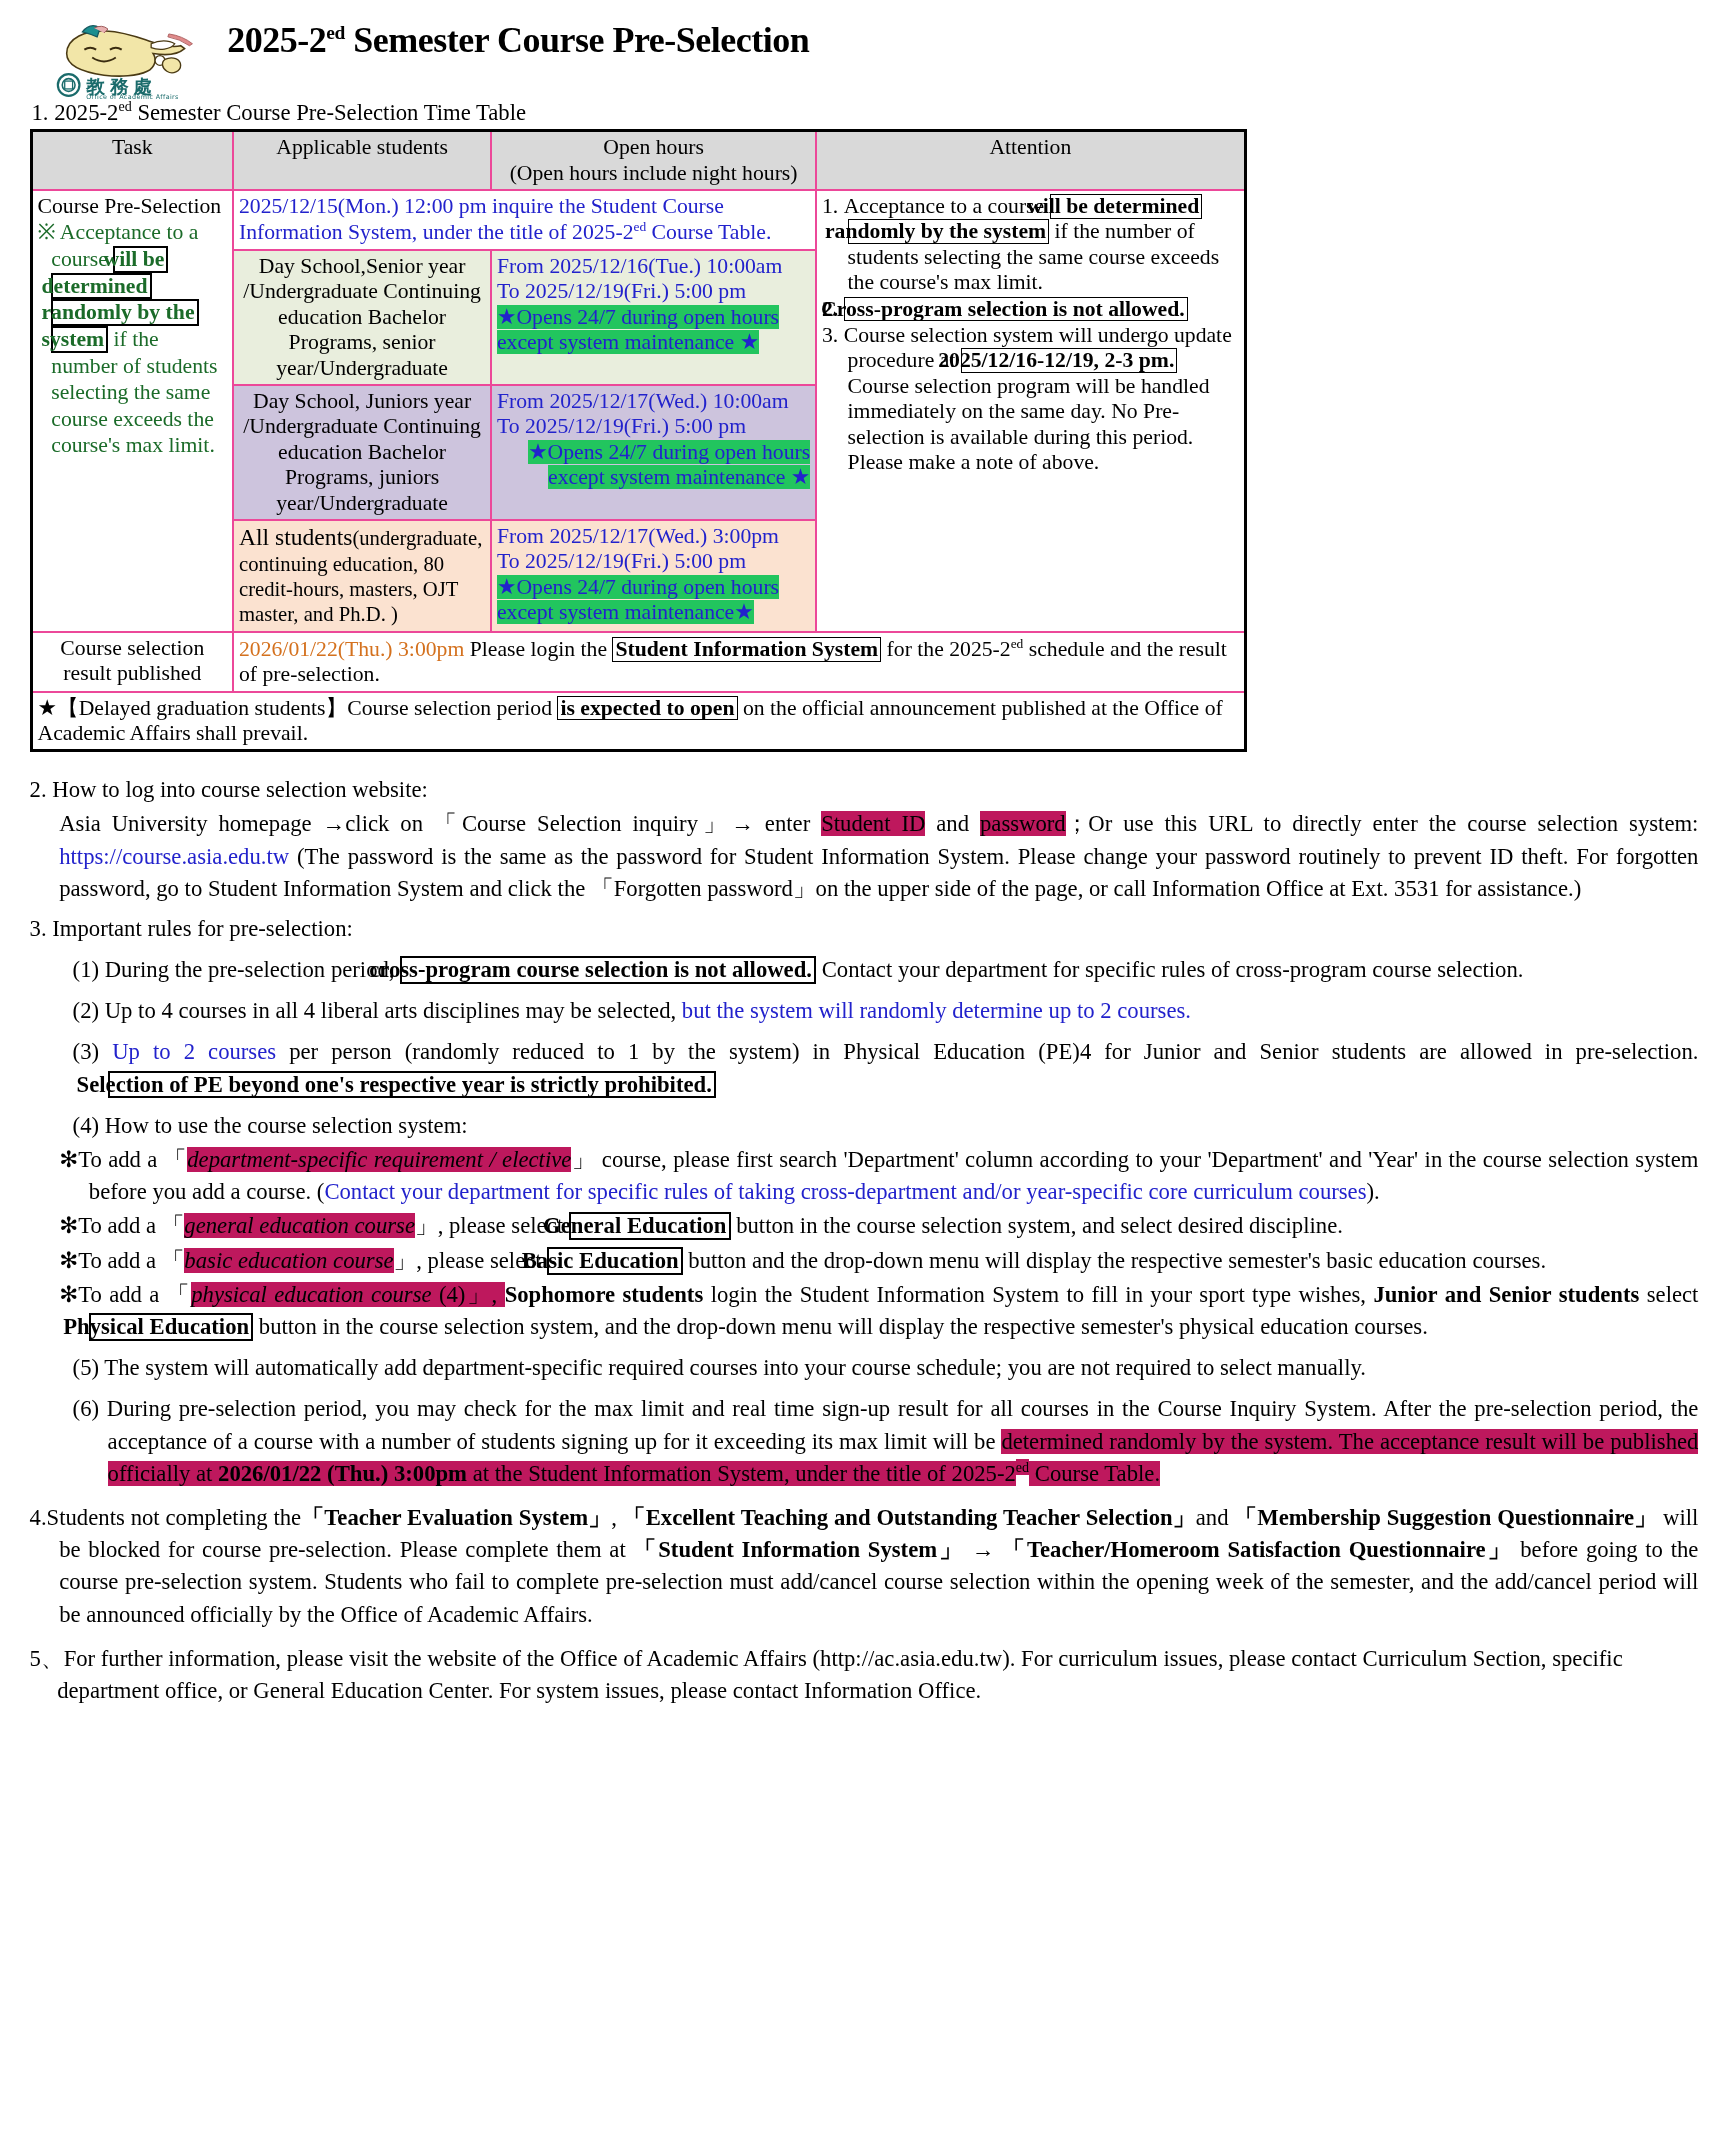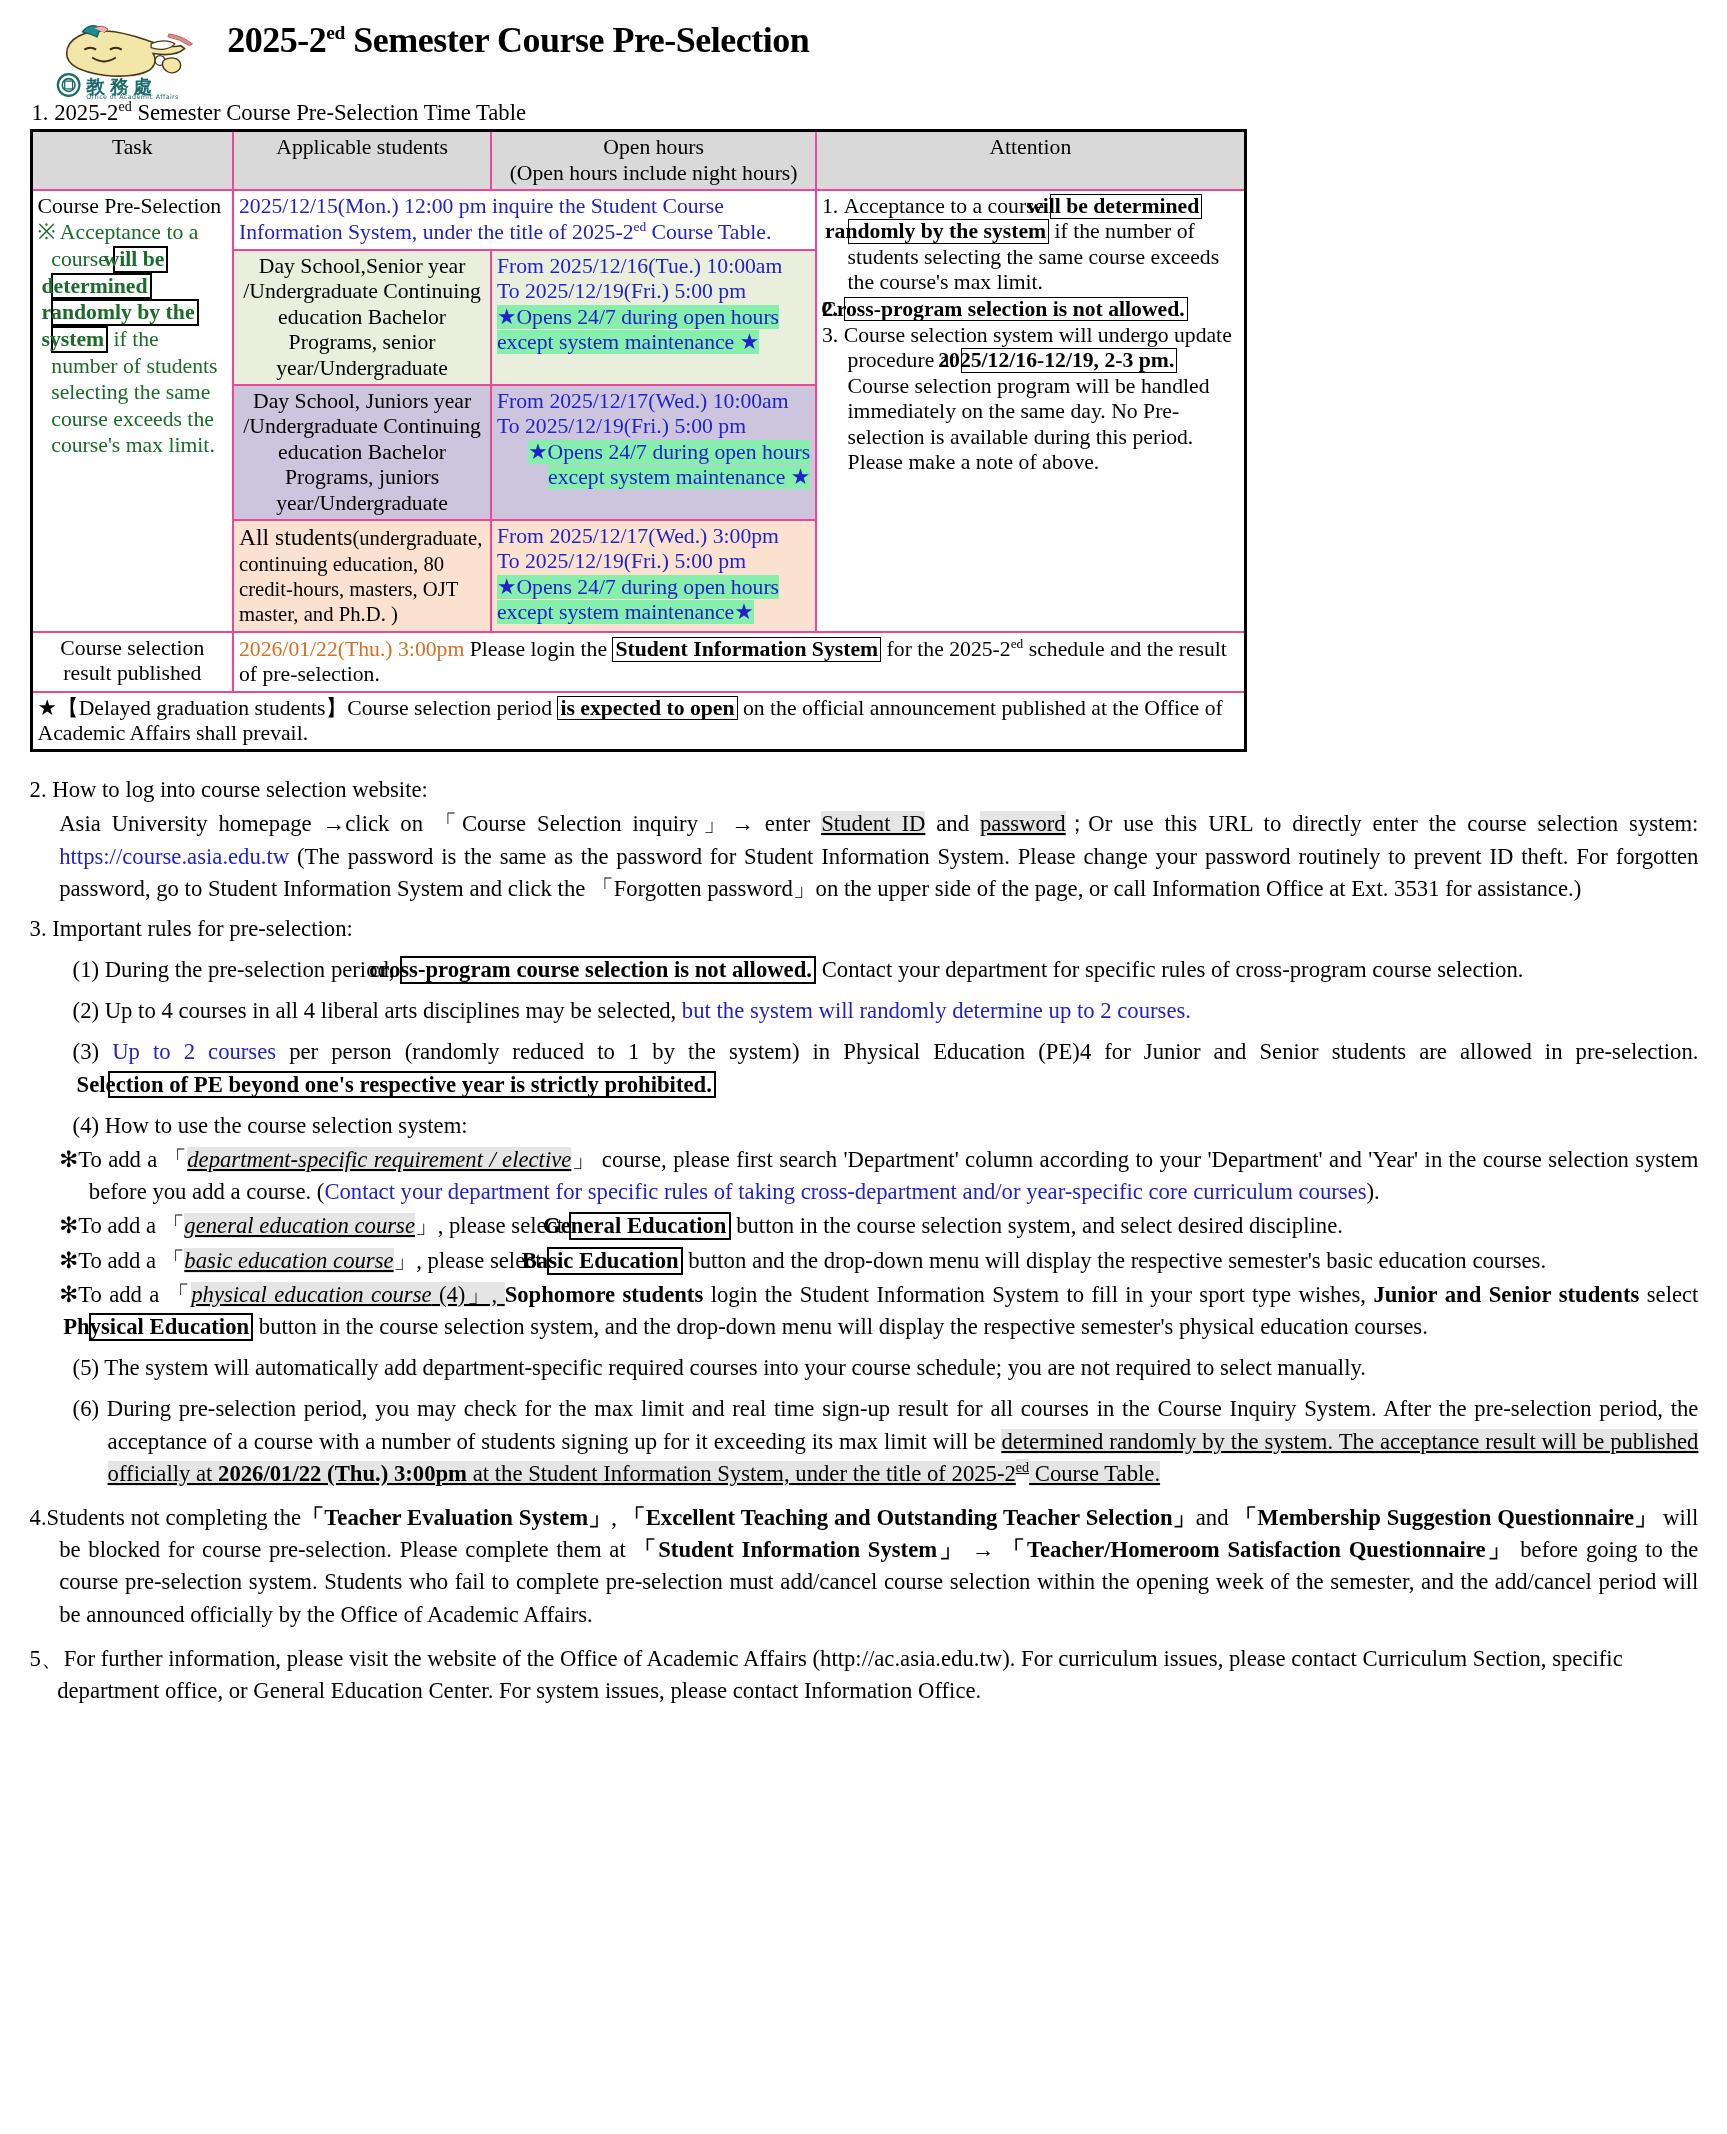--- a/index.html
+++ b/index.html
@@ -81,36 +81,36 @@
     padding: 6.9px 3.9px;
   }
   .col-task { width: 202px; }
   .col-stu  { width: 258px; }
   .col-hrs  { width: 325px; }
   .col-att  { width: 429px; }
 
   .blue { color: #2222cc; }
   .green { color: #1b6b29; }
   .orange { color: #d4711e; }
-  .hl { background: #86efac; }
+  .hl { background: #22c55e; }
   .boxed {
     border: 2px solid #000;
     padding: 0 2px;
     display: inline-block;
     line-height: 1.05;
     font-weight: bold;
   }
   .boxed-thin {
     border: 1.5px solid #000;
     padding: 0 2px;
     display: inline-block;
     line-height: 1.05;
     font-weight: bold;
   }
-  .shade { background: #e5e5e5; text-decoration: underline; }
+  .shade { background: #be185d; }
   .bold { font-weight: bold; }
   .ital { font-style: italic; }
 
   .cell-task {
     font-size: 22.7px;
     line-height: 1.2;
     padding: 5.9px 3.9px 3.9px 3.9px;
     vertical-align: middle;
   }
   .task-note {

